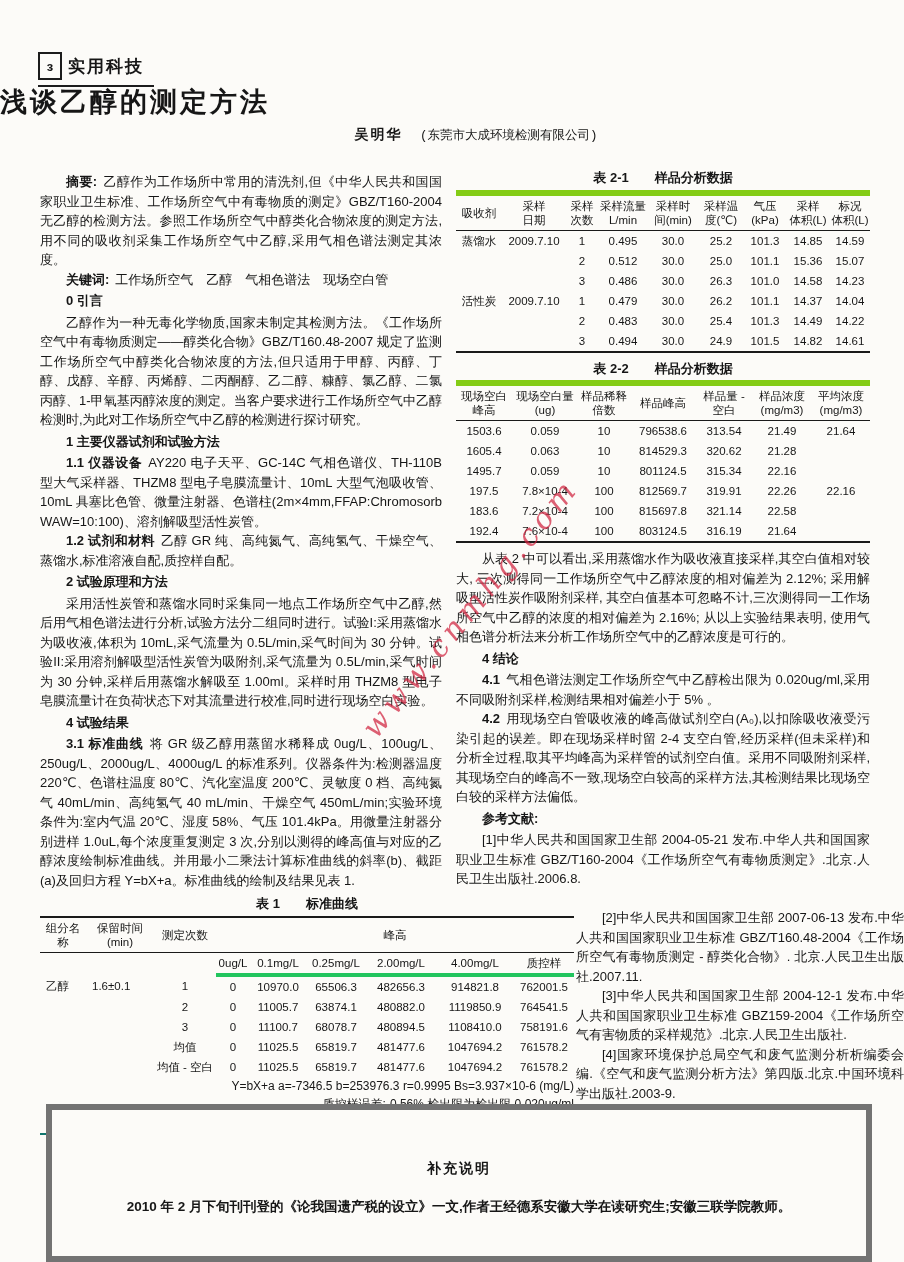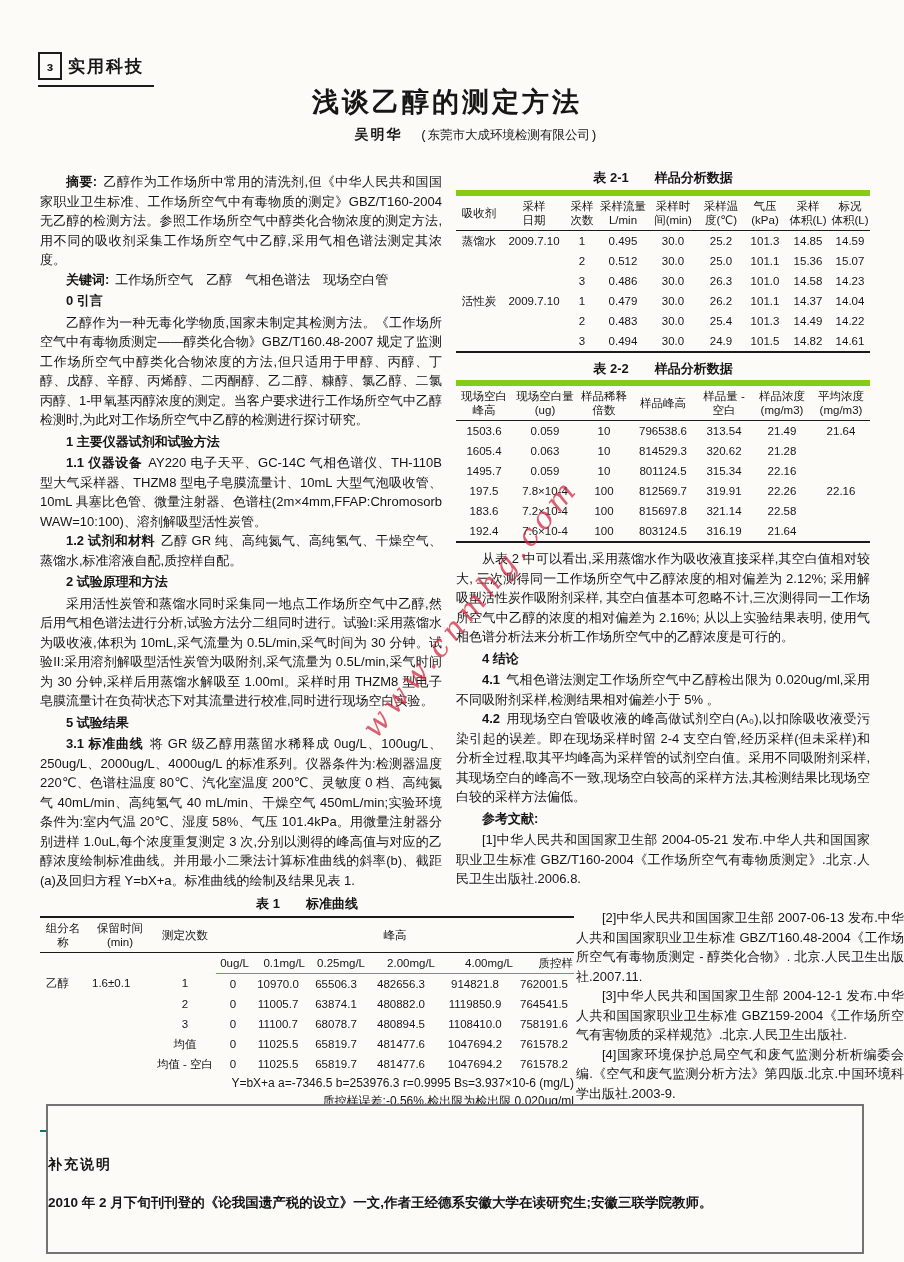--- a/index.html
+++ b/index.html
@@ -11,21 +11,21 @@
   }
   .page{position:relative;width:904px;height:1262px;background:#fcfbf8;overflow:hidden;}
 
   
   .journal-tag{position:absolute;left:38px;top:52px;display:flex;align-items:center;gap:6px;
     border-bottom:2px solid #1c1c1c;padding-bottom:5px;padding-right:10px;}
   .journal-tag .tagbox{width:20px;height:24px;border:2px solid #1c1c1c;display:flex;align-items:center;justify-content:center;
     font-size:13px;font-weight:bold;}
   .journal-tag .taglabel{font-size:17px;font-weight:bold;letter-spacing:2px;}
 
-  .title{position:absolute;left:0;top:84px;width:894px;text-align:center;
+  .title{position:absolute;left:0;top:84px;width:894px;
     font-size:27px;font-weight:bold;letter-spacing:3px;}
   .byline{position:absolute;left:0;top:126px;width:904px;text-align:center;font-size:13px;}
   .byline .author{font-weight:bold;font-size:14px;margin-right:14px;letter-spacing:2px;margin-left:48px;}
   .byline .affil{font-size:12.5px;font-family:Liberation Mono, monospace;}
 
   
   .col-left{position:absolute;left:40px;top:172px;width:402px;
     font-size:13px;line-height:19.5px;text-align:justify;}
   .col-right{position:absolute;left:456px;top:164px;width:414px;
     font-size:13px;line-height:19.5px;text-align:justify;}
@@ -47,28 +47,28 @@
 
   
   .t2{width:414px;border-top:6px solid #84cc16;border-bottom:2px solid #1a1a1a;margin-bottom:6px;}
   .t2 thead tr{border-bottom:1.5px solid #1a1a1a;}
 
   
   .t1wrap{margin-top:4px;width:534px;}
   .t1{width:534px;border-top:2px solid #1a1a1a;}
   .t1 thead tr.h1row{border-bottom:1.2px solid #1a1a1a;}
   .t1 thead tr.h2row td{border-bottom:0;}
-  .t1 thead tr.h2row td.u{border-bottom:1px solid #22c55e;text-align:right;}
+  .t1 thead tr.h2row td.u{border-bottom:4px solid #22c55e;}
   .t1 tbody td:nth-child(-n+2){text-align:left;padding-left:6px;}
   .t1footer{font-size:12px;line-height:18px;text-align:right;text-indent:0;}
   .t1footer.last{border-bottom:2px solid #0f766e;padding-bottom:20px;text-decoration:underline;}
 
   
   .supplement{position:absolute;left:46px;top:1104px;width:814px;height:146px;
-    border:2px solid #737373;background:#fcfbf8;text-align:left;}
+    border:6px solid #737373;background:#fcfbf8;text-align:center;}
   .supp-title{margin-top:50px;font-size:14px;font-weight:bold;letter-spacing:2px;}
   .supp-text{margin-top:20px;font-size:13.5px;font-weight:bold;}
 
   
   .watermark{position:absolute;left:280px;top:590px;width:380px;text-align:center;
     transform:rotate(-51deg);color:rgba(208,35,62,0.72);
     font-family:"DejaVu Serif",serif;font-style:italic;
     font-size:30px;letter-spacing:5px;pointer-events:none;z-index:5;}
 </style>
 </head>
@@ -98,21 +98,21 @@
     <p class="indent">乙醇作为一种无毒化学物质,国家未制定其检测方法。《工作场所空气中有毒物质测定——醇类化合物》GBZ/T160.48-2007 规定了监测工作场所空气中醇类化合物浓度的方法,但只适用于甲醇、丙醇、丁醇、戊醇、辛醇、丙烯醇、二丙酮醇、乙二醇、糠醇、氯乙醇、二氯丙醇、1-甲氧基丙醇浓度的测定。当客户要求进行工作场所空气中乙醇检测时,为此对工作场所空气中乙醇的检测进行探讨研究。</p>
     <p class="heading">1 主要仪器试剂和试验方法</p>
     <p class="indent">
       <span class="lbl">1.1 仪器设备</span><span>AY220 电子天平、GC-14C 气相色谱仪、TH-110B 型大气采样器、THZM8 型电子皂膜流量计、10mL 大型气泡吸收管、10mL 具塞比色管、微量注射器、色谱柱(2m×4mm,FFAP:Chromosorb WAW=10:100)、溶剂解吸型活性炭管。</span>
     </p>
     <p class="indent">
       <span class="lbl">1.2 试剂和材料</span><span>乙醇 GR 纯、高纯氮气、高纯氢气、干燥空气、蒸馏水,标准溶液自配,质控样自配。</span>
     </p>
     <p class="heading">2 试验原理和方法</p>
     <p class="indent">采用活性炭管和蒸馏水同时采集同一地点工作场所空气中乙醇,然后用气相色谱法进行分析,试验方法分二组同时进行。试验I:采用蒸馏水为吸收液,体积为 10mL,采气流量为 0.5L/min,采气时间为 30 分钟。试验II:采用溶剂解吸型活性炭管为吸附剂,采气流量为 0.5L/min,采气时间为 30 分钟,采样后用蒸馏水解吸至 1.00ml。采样时用 THZM8 型电子皂膜流量计在负荷状态下对其流量进行校准,同时进行现场空白实验。</p>
-    <p class="heading">5 试验结果</p>
+    <p class="heading">4 试验结果</p>
     <p class="indent">
       <span class="lbl">3.1 标准曲线</span><span>将 GR 级乙醇用蒸留水稀释成 0ug/L、100ug/L、250ug/L、2000ug/L、4000ug/L 的标准系列。仪器条件为:检测器温度 220℃、色谱柱温度 80℃、汽化室温度 200℃、灵敏度 0 档、高纯氮气 40mL/min、高纯氢气 40 mL/min、干燥空气 450mL/min;实验环境条件为:室内气温 20℃、湿度 58%、气压 101.4kPa。用微量注射器分别进样 1.0uL,每个浓度重复测定 3 次,分别以测得的峰高值与对应的乙醇浓度绘制标准曲线。并用最小二乘法计算标准曲线的斜率(b)、截距(a)及回归方程 Y=bX+a。标准曲线的绘制及结果见表 1.</span>
     </p>
 
     <div class="t1wrap">
       <div class="tblcap">
         <span class="capno">表 1</span><span>标准曲线</span>
       </div>
       <table class="t1">
         <colgroup>

